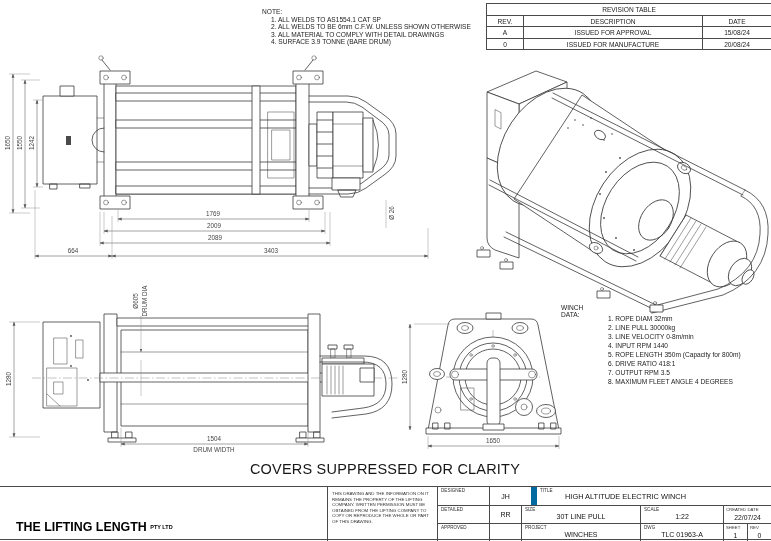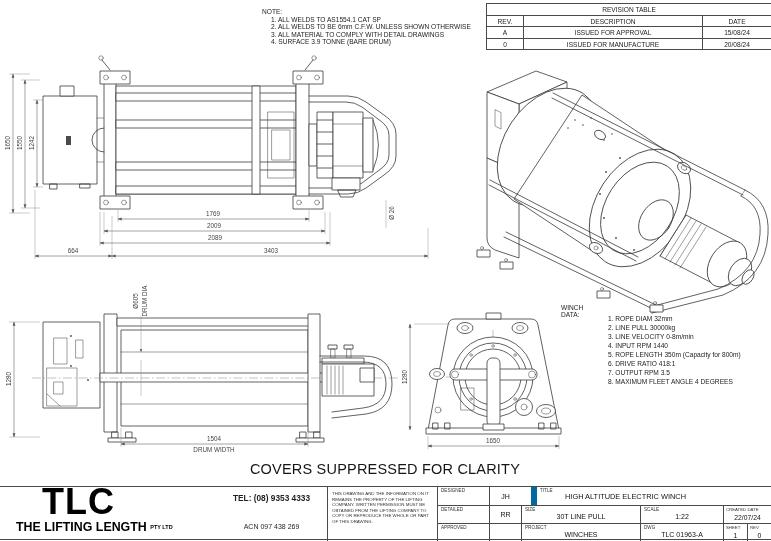--- a/index.html
+++ b/index.html
@@ -374,30 +374,25 @@
     <div>6. DRIVE RATIO 418:1</div>
     <div>7. OUTPUT RPM 3.5</div>
     <div>8. MAXIMUM FLEET ANGLE 4 DEGREES</div>
   </div>
 </div>
 
 <div class="clarity">COVERS SUPPRESSED FOR CLARITY</div>
 
 <div class="tb">
   <div class="cell" style="left:0;top:0;width:216px;height:54px;">
-    <div class="logo-big">TLC</div>
     <div class="logo-line">
       <span>THE LIFTING LENGTH</span>
       <span class="logo-suffix">PTY LTD</span>
     </div>
   </div>
-  <div class="cell" style="left:216px;top:0;width:111px;height:54px;">
-    <div class="tel">TEL: (08) 9353 4333</div>
-    <div class="acn">ACN 097 438 269</div>
-  </div>
   <div class="cell disc" style="left:327px;top:0;width:110px;height:54px;border-left:1px solid #4a4a4a;">THIS DRAWING AND THE INFORMATION ON IT REMAINS THE PROPERTY OF THE LIFTING COMPANY. WRITTEN PERMISSION MUST BE OBTAINED FROM THE LIFTING COMPANY TO COPY OR REPRODUCE THE WHOLE OR PART OF THIS DRAWING.</div>
 
   <div class="cell" style="left:437px;top:0;width:52px;height:18px;border-left:1px solid #4a4a4a;">
     <div class="lbl">DESIGNED</div>
   </div>
   <div class="cell" style="left:489px;top:0;width:32px;height:18px;border-left:1px solid #4a4a4a;">
     <div class="val" style="left:0;top:6px;width:100%;text-align:center;">JH</div>
   </div>
   <div class="cell" style="left:437px;top:18px;width:52px;height:18px;border-left:1px solid #4a4a4a;border-top:1px solid #4a4a4a;">
     <div class="lbl">DETAILED</div>

